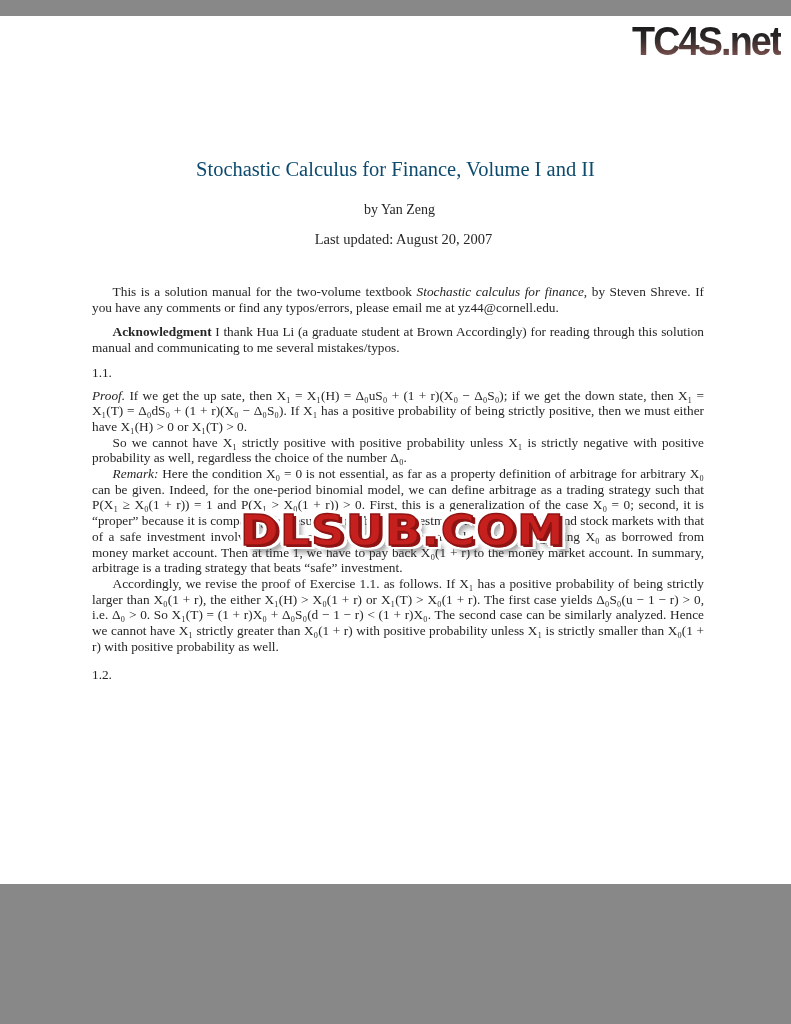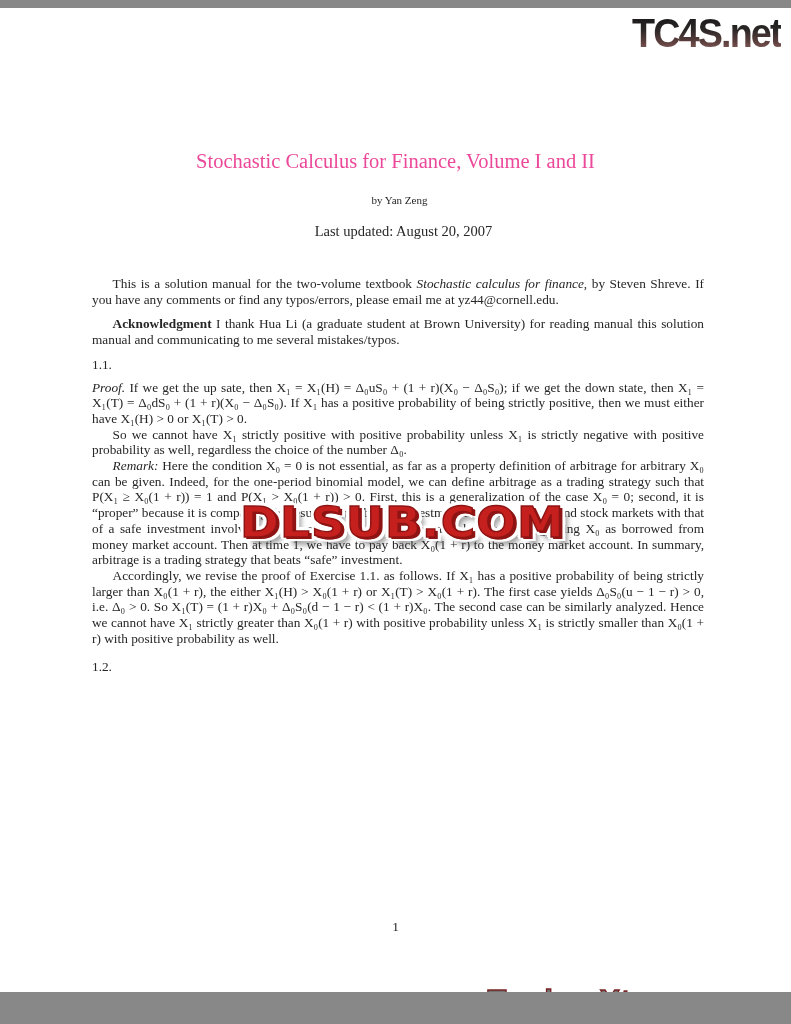--- a/index.html
+++ b/index.html
@@ -1,19 +1,19 @@
 <!DOCTYPE html>
 <html><head>
 <meta charset="utf-8">
 <style>
   html,body{margin:0;padding:0;background:#888;}
   .page{
     position:relative;
-    width:791px;height:984px;
-    margin:8px auto;
+    width:791px;height:868px;
+    margin:16px auto;
     background:#ffffff;
     overflow:hidden;
     font-family:"Liberation Serif","DejaVu Serif",serif;
     color:#262626;
   }
 
   
   .tc4s{
     position:absolute;top:2px;right:10px;
     font-family:"Liberation Sans","DejaVu Sans",sans-serif;
@@ -53,22 +53,22 @@
     text-shadow:
       2px 3px 0 #5a1515,
       -3px -3px 0 #ffffff, 0 -4px 0 #ffffff, 3px -3px 0 #ffffff,
       -4px 0 0 #ffffff, 4px 0 0 #ffffff,
       -3px 3px 0 #ffffff, 0 4px 0 #ffffff, 4px 4px 0 #ffffff,
       0 6px 4px rgba(90,90,90,0.4);
   }
 
   
   .title{position:absolute;left:0;right:0;top:142px;text-align:center;
-         font-size:20.5px;color:#ec4899;}
-  .author{position:absolute;left:8px;right:0;top:186px;text-align:center;font-size:11px;}
+         font-size:20.5px;color:#0c4a6e;}
+  .author{position:absolute;left:8px;right:0;top:186px;text-align:center;font-size:14px;}
   .updated{position:absolute;left:16px;right:0;top:215px;text-align:center;font-size:14.5px;}
 
   
   .doc{
     position:absolute;left:92px;top:268px;width:612px;
     font-size:13.3px;line-height:15.7px;
     text-align:justify;
   }
   .doc p{margin:0;text-indent:1.55em;}
   .ack{margin-top:9px !important;}
@@ -106,21 +106,21 @@
 
   <div class="title">Stochastic Calculus for Finance, Volume I and II</div>
   <div class="author">by Yan Zeng</div>
   <div class="updated">Last updated: August 20, 2007</div>
 
   <div class="doc">
 
     <p><span>This is a solution manual for the two-volume textbook </span><i>Stochastic calculus for finance</i><span>, by Steven Shreve. If you have any comments or find any typos/errors, please email me at yz44@cornell.edu.</span></p>
 
 
-    <p class="ack"><b>Acknowledgment</b><span> I thank Hua Li (a graduate student at Brown University) for reading manual this solution manual and communicating to me several mistakes/typos.</span></p>
+    <p class="ack"><b>Acknowledgment</b><span> I thank Hua Li (a graduate student at Brown Accordingly) for reading through this solution manual and communicating to me several mistakes/typos.</span></p>
 
 
 
     <p class="exnum">1.1.</p>
 
     <p class="proof-p"><i class="mlabel">Proof.</i><span> If we get the up sate, then X₁ = X₁(H) = Δ₀uS₀ + (1 + r)(X₀ − Δ₀S₀); if we get the down state, then X₁ = X₁(T) = Δ₀dS₀ + (1 + r)(X₀ − Δ₀S₀). If X₁ has a positive probability of being strictly positive, then we must either have X₁(H) &gt; 0 or X₁(T) &gt; 0.</span></p>
 
 
 
     <p>So we cannot have X₁ strictly positive with positive probability unless X₁ is strictly negative with positive probability as well, regardless the choice of the number Δ₀.</p>

